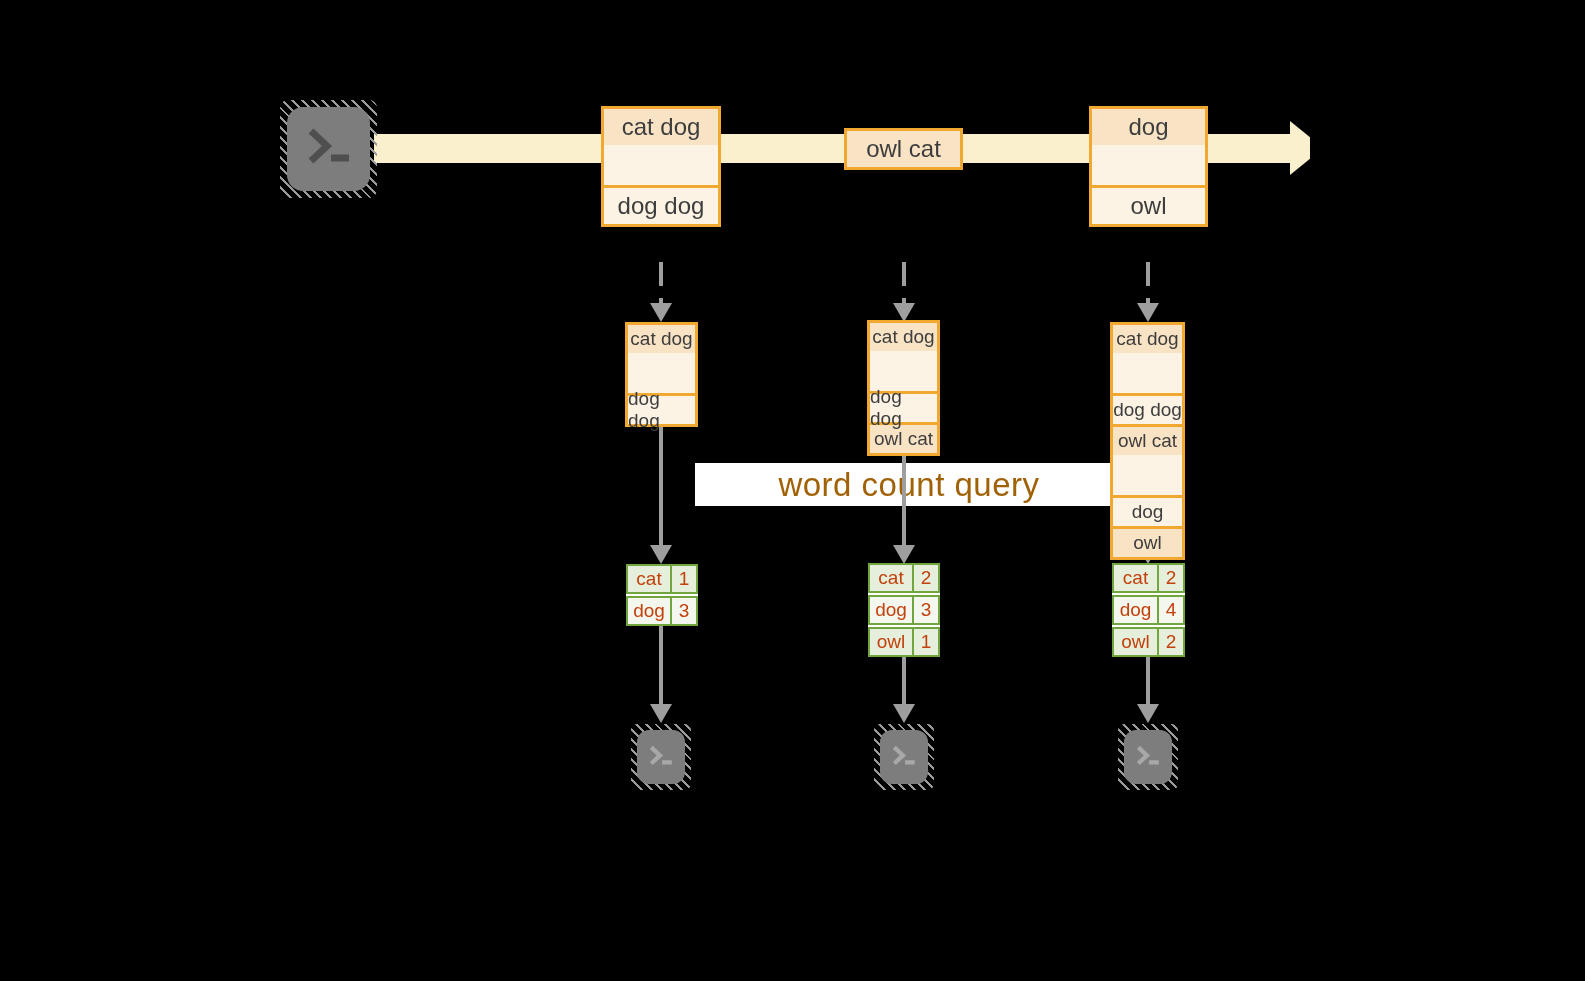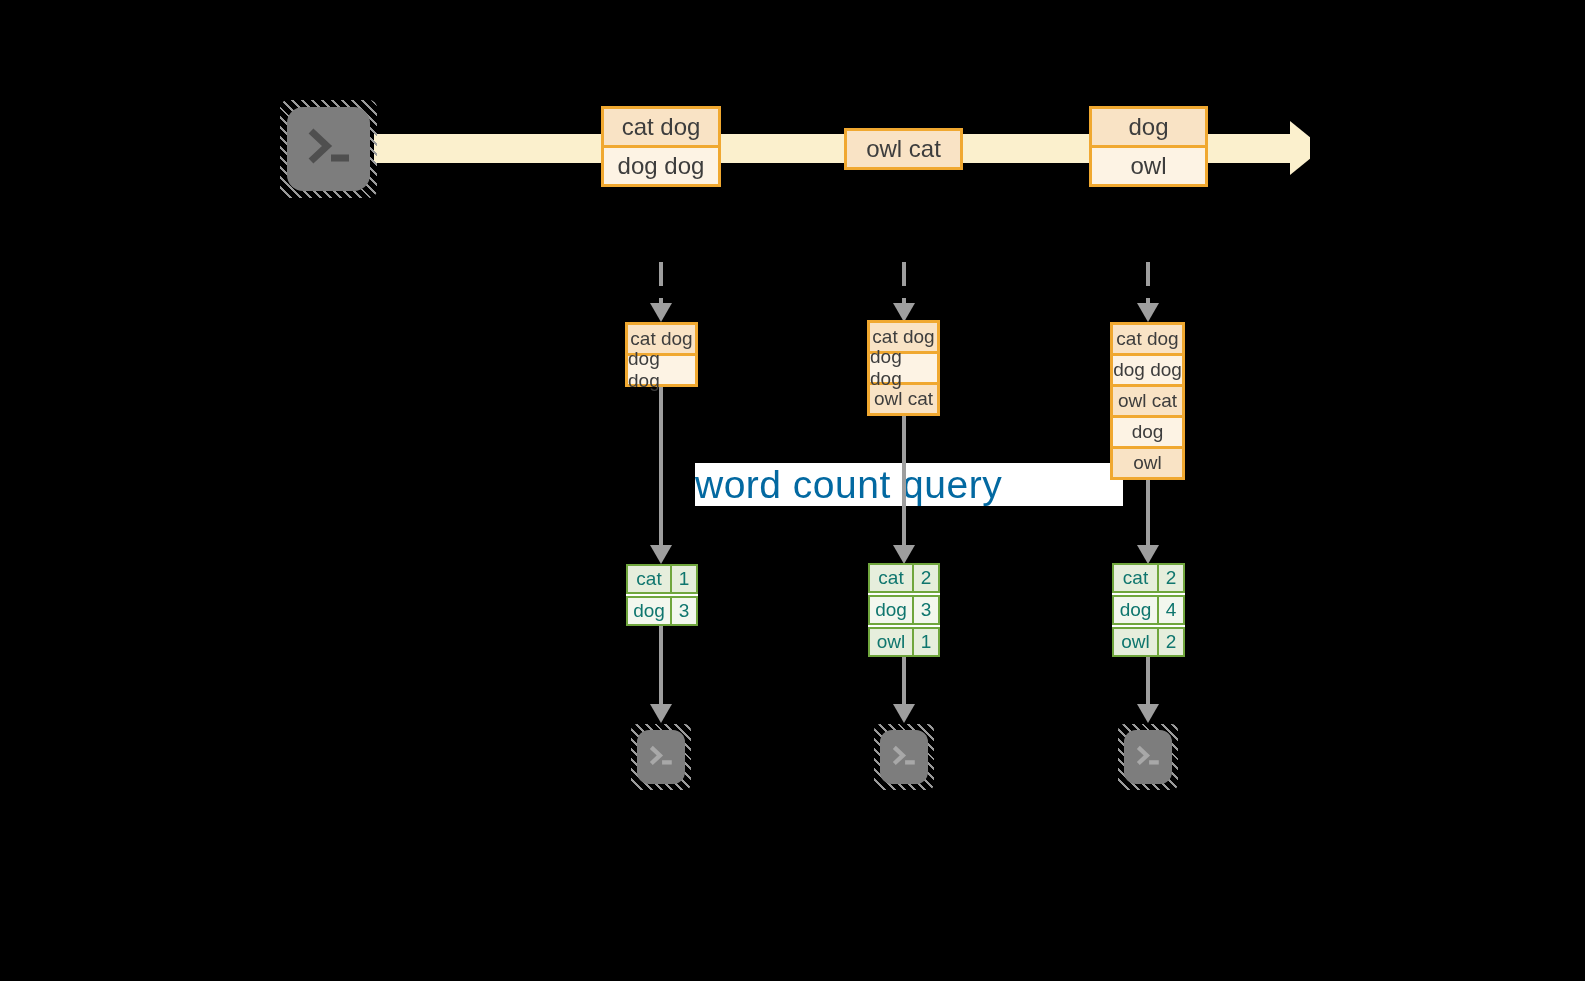--- a/index.html
+++ b/index.html
@@ -30,49 +30,49 @@
   
   .obox{border:3px solid #F0A830;background:#FDF3E4;z-index:4;}
   .orow{
     display:flex;align-items:center;justify-content:center;
     color:#3d3d3d;
   }
   .orow + .orow{border-top:3px solid #F0A830;}
   .ev .orow{height:36px;font-size:24px;}
   .st .orow{height:28px;font-size:19px;}
   .fill-dark{background:#F9E3C5;}
-  .fill-light{background:#FDF3E4;}
+  .fill-light{background:#FDF3E4;margin-top:40px;}
 
   
   .line{width:4px;background:#9e9e9e;z-index:3;}
   .dash{
     width:4px;z-index:3;
     background:repeating-linear-gradient(to bottom,#9e9e9e 0 24px,transparent 24px 36px);
   }
   .ahead{
     width:0;height:0;z-index:3;
     border-left:11px solid transparent;border-right:11px solid transparent;
     border-top:19px solid #9e9e9e;
   }
 
   
   .counts{background:#ffffff;display:flex;flex-direction:column;gap:2px;z-index:4;}
   .crow{display:grid;grid-template-columns:1fr 26px;border:2.5px solid #70A63D;height:30px;box-sizing:border-box;}
   .ccell{
     display:flex;align-items:center;justify-content:center;
-    font-size:19px;color:#0f766e;
+    font-size:19px;color:#c2410c;
   }
   .ccell.num{border-left:2.5px solid #70A63D;}
   .cfill-dark{background:#E6EEDC;}
   .cfill-light{background:#F3F7EE;}
 
   
   .qbar{
-    background:#ffffff;display:flex;align-items:center;
-    font-size:39px;color:#0369a1;z-index:2;letter-spacing:0.5px;
+    background:#ffffff;display:flex;align-items:center;justify-content:center;
+    font-size:33px;color:#a16207;z-index:2;letter-spacing:0.5px;
   }
 </style>
 </head>
 <body>
 
 <div class="canvas">
 
   <div class="abs stream-body" style="left:374px;top:134px;width:918px;height:29px;"></div>
   <div class="abs stream-head" style="left:1290px;top:121px;"></div>
 

